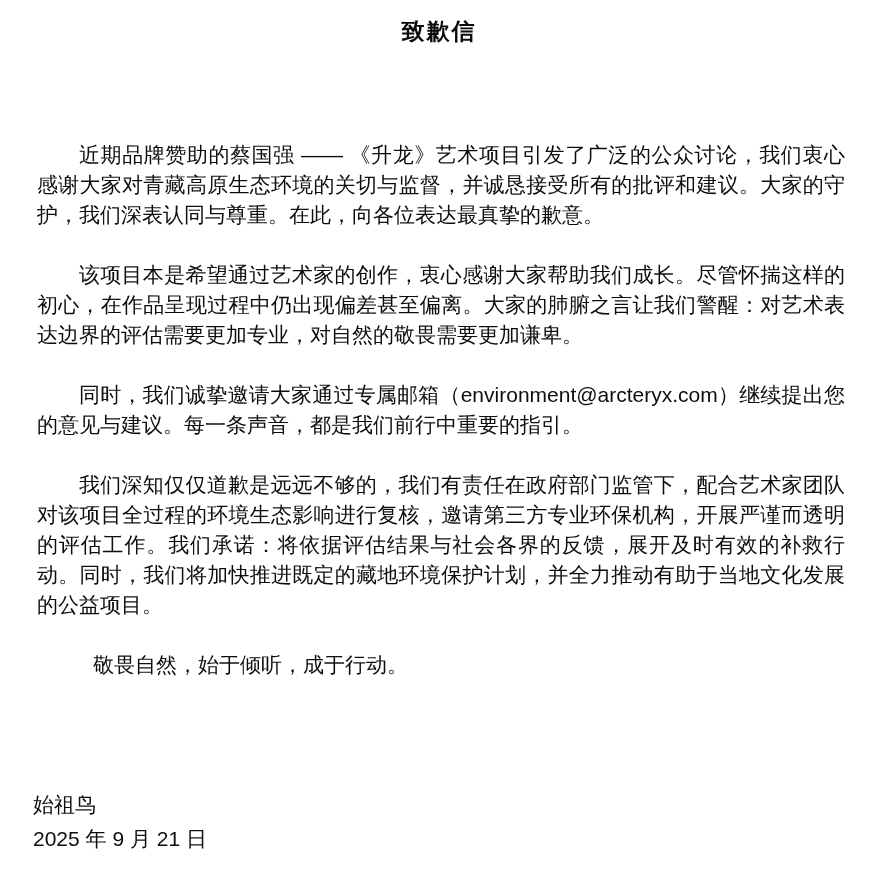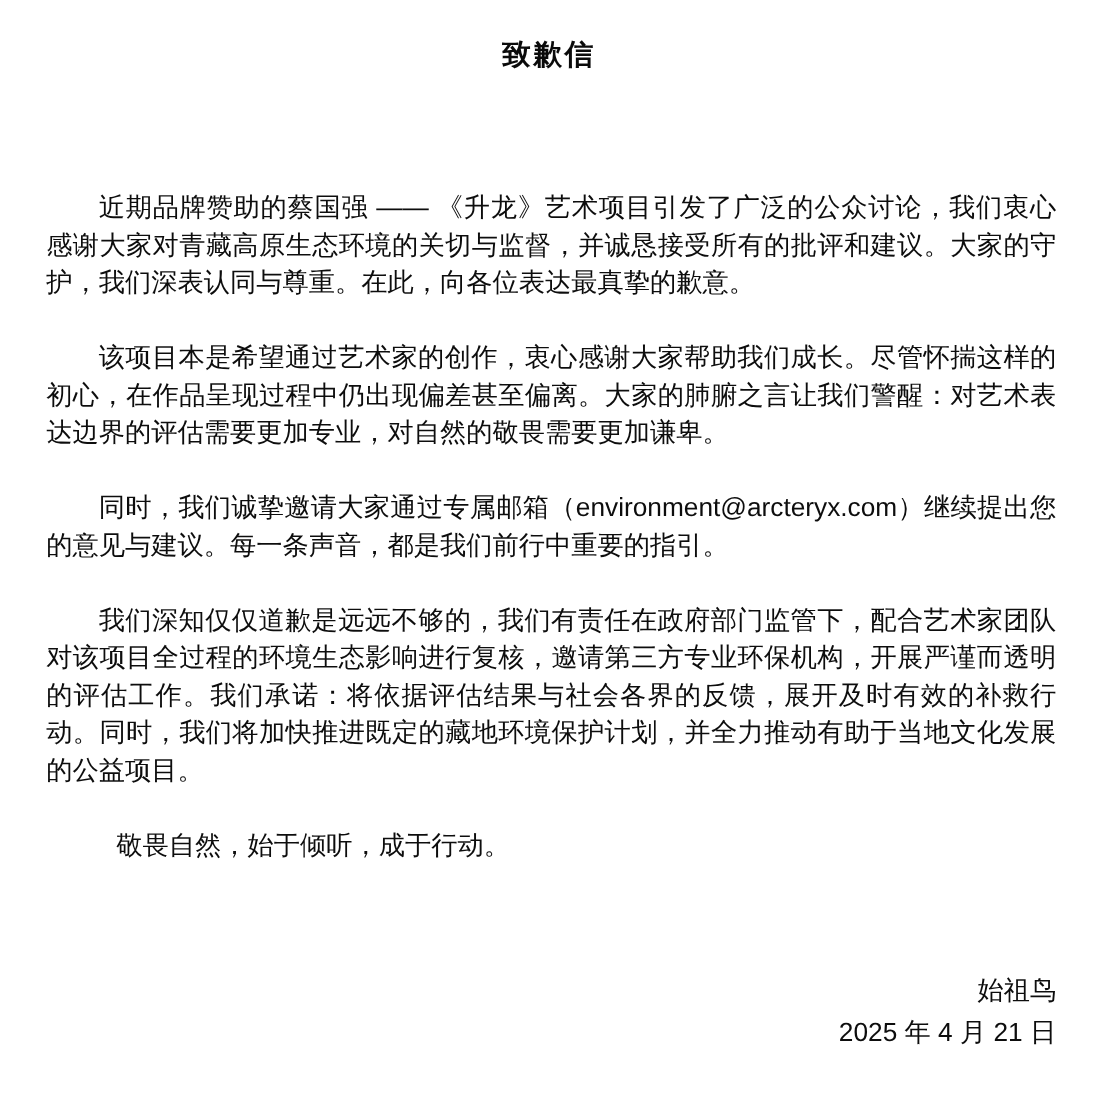--- a/index.html
+++ b/index.html
@@ -11,21 +11,21 @@
     width: 876px;
     height: 882px;
     font-family: "Liberation Sans", sans-serif;
     color: #0d0d0d;
     -webkit-font-smoothing: antialiased;
   }
   .page {
     box-sizing: border-box;
     width: 876px;
     height: 882px;
-    padding: 27px 31px 0 33px;
+    padding: 15px 31px 0 33px;
     overflow: hidden;
     background: #ffffff;
   }
   .title {
     margin: 0 0 93px 0;
     font-size: 23px;
     font-weight: bold;
     line-height: 32px;
     text-align: center;
     letter-spacing: 2px;
@@ -42,22 +42,21 @@
   .closing {
     margin: 18px;
   }
   .closing .line {
     font-size: 21px;
     line-height: 30px;
     text-indent: 2em;
     color: #0d0d0d;
   }
   .signature-block {
-    margin-top: 84px;
-    text-align: right;
+    margin-top: 108px;
     font-size: 21px;
     line-height: 34px;
     color: #0d0d0d;
   }
 </style>
 </head>
 <body>
 
 <div class="page">
 
@@ -70,16 +69,16 @@
   <p class="para">同时，我们诚挚邀请大家通过专属邮箱（environment@arcteryx.com）继续提出您的意见与建议。每一条声音，都是我们前行中重要的指引。</p>
 
   <p class="para">我们深知仅仅道歉是远远不够的，我们有责任在政府部门监管下，配合艺术家团队对该项目全过程的环境生态影响进行复核，邀请第三方专业环保机构，开展严谨而透明的评估工作。我们承诺：将依据评估结果与社会各界的反馈，展开及时有效的补救行动。同时，我们将加快推进既定的藏地环境保护计划，并全力推动有助于当地文化发展的公益项目。</p>
 
   <div class="closing">
     <div class="line">敬畏自然，始于倾听，成于行动。</div>
   </div>
 
   <div class="signature-block">
     <div class="sig-name">始祖鸟</div>
-    <div class="sig-date">2025 年 4 月 21 日</div>
+    <div class="sig-date">2025 年 9 月 21 日</div>
   </div>
 
 </div>
 
 </body></html>

